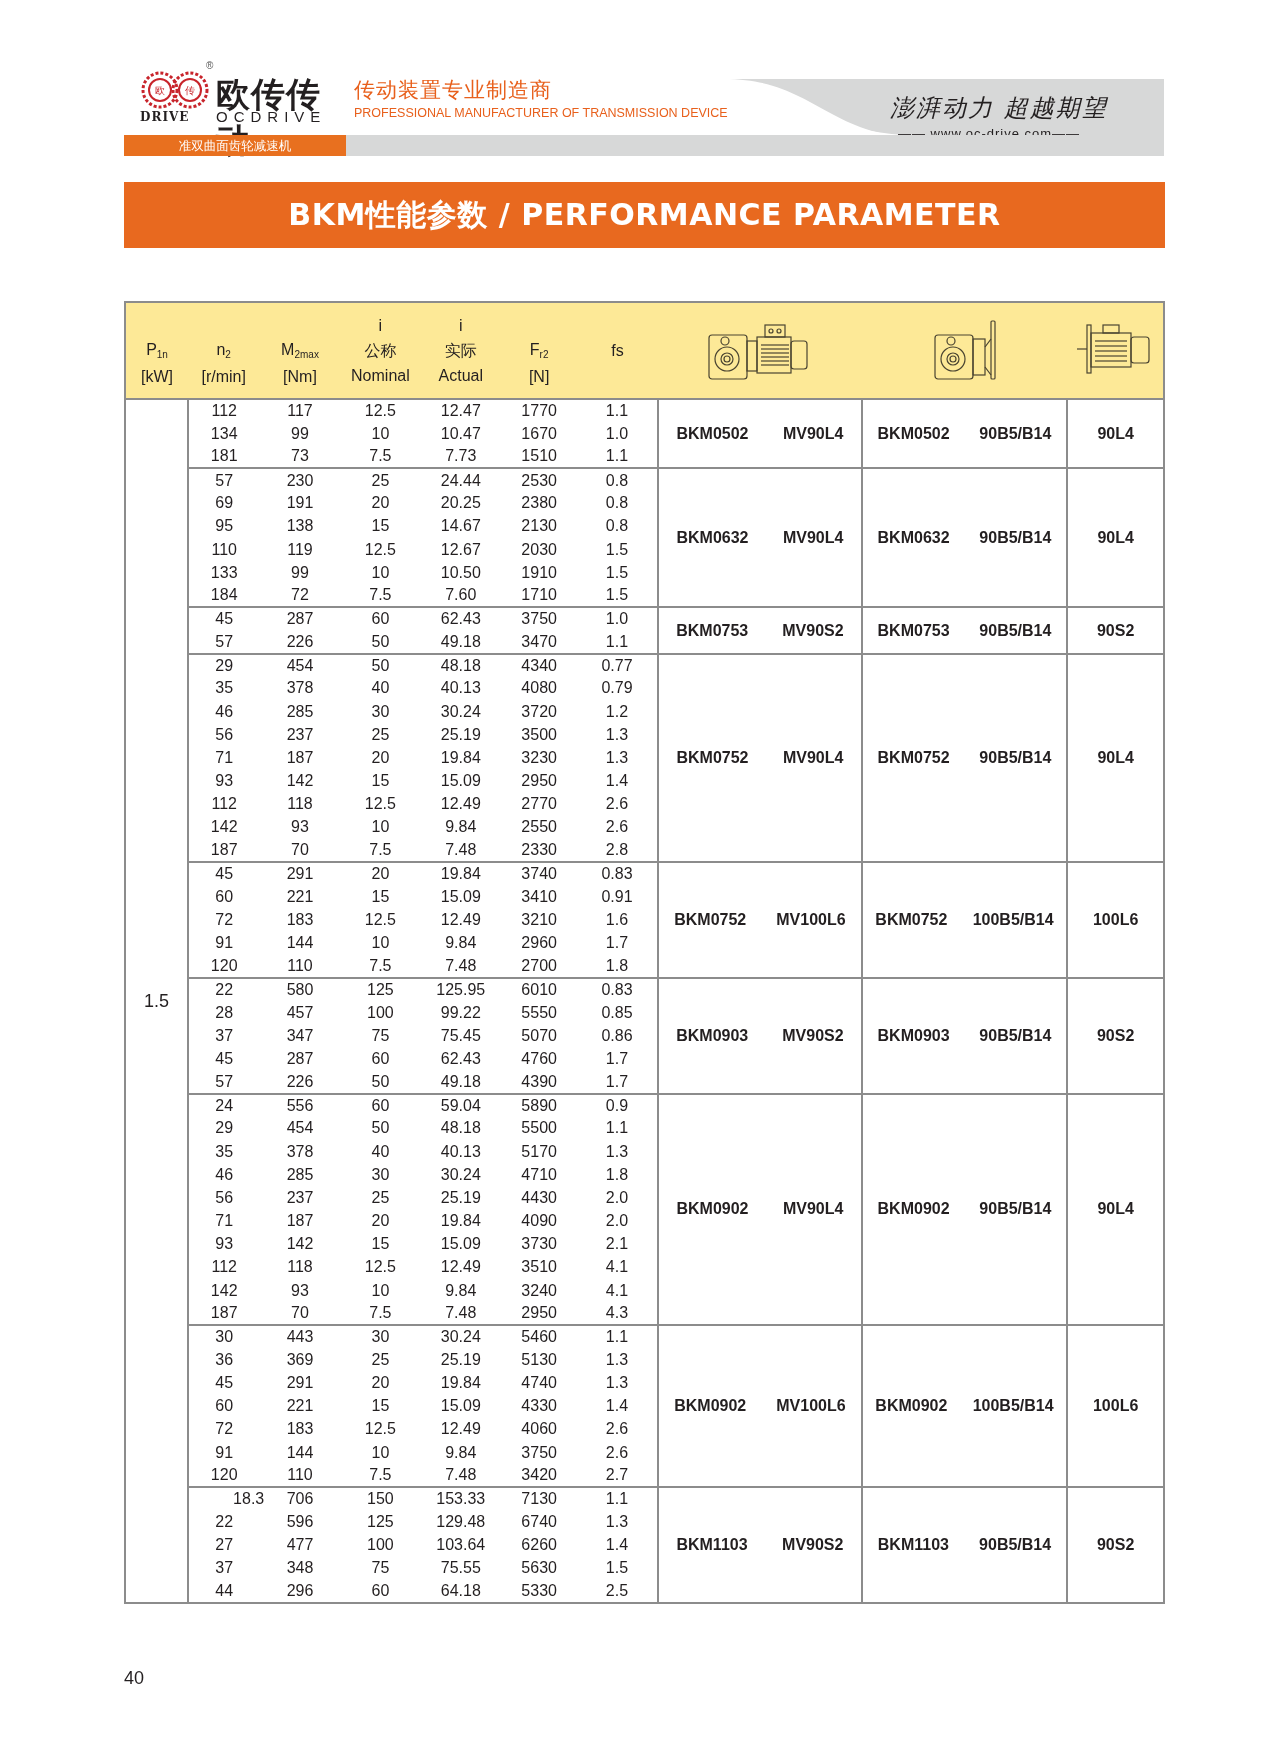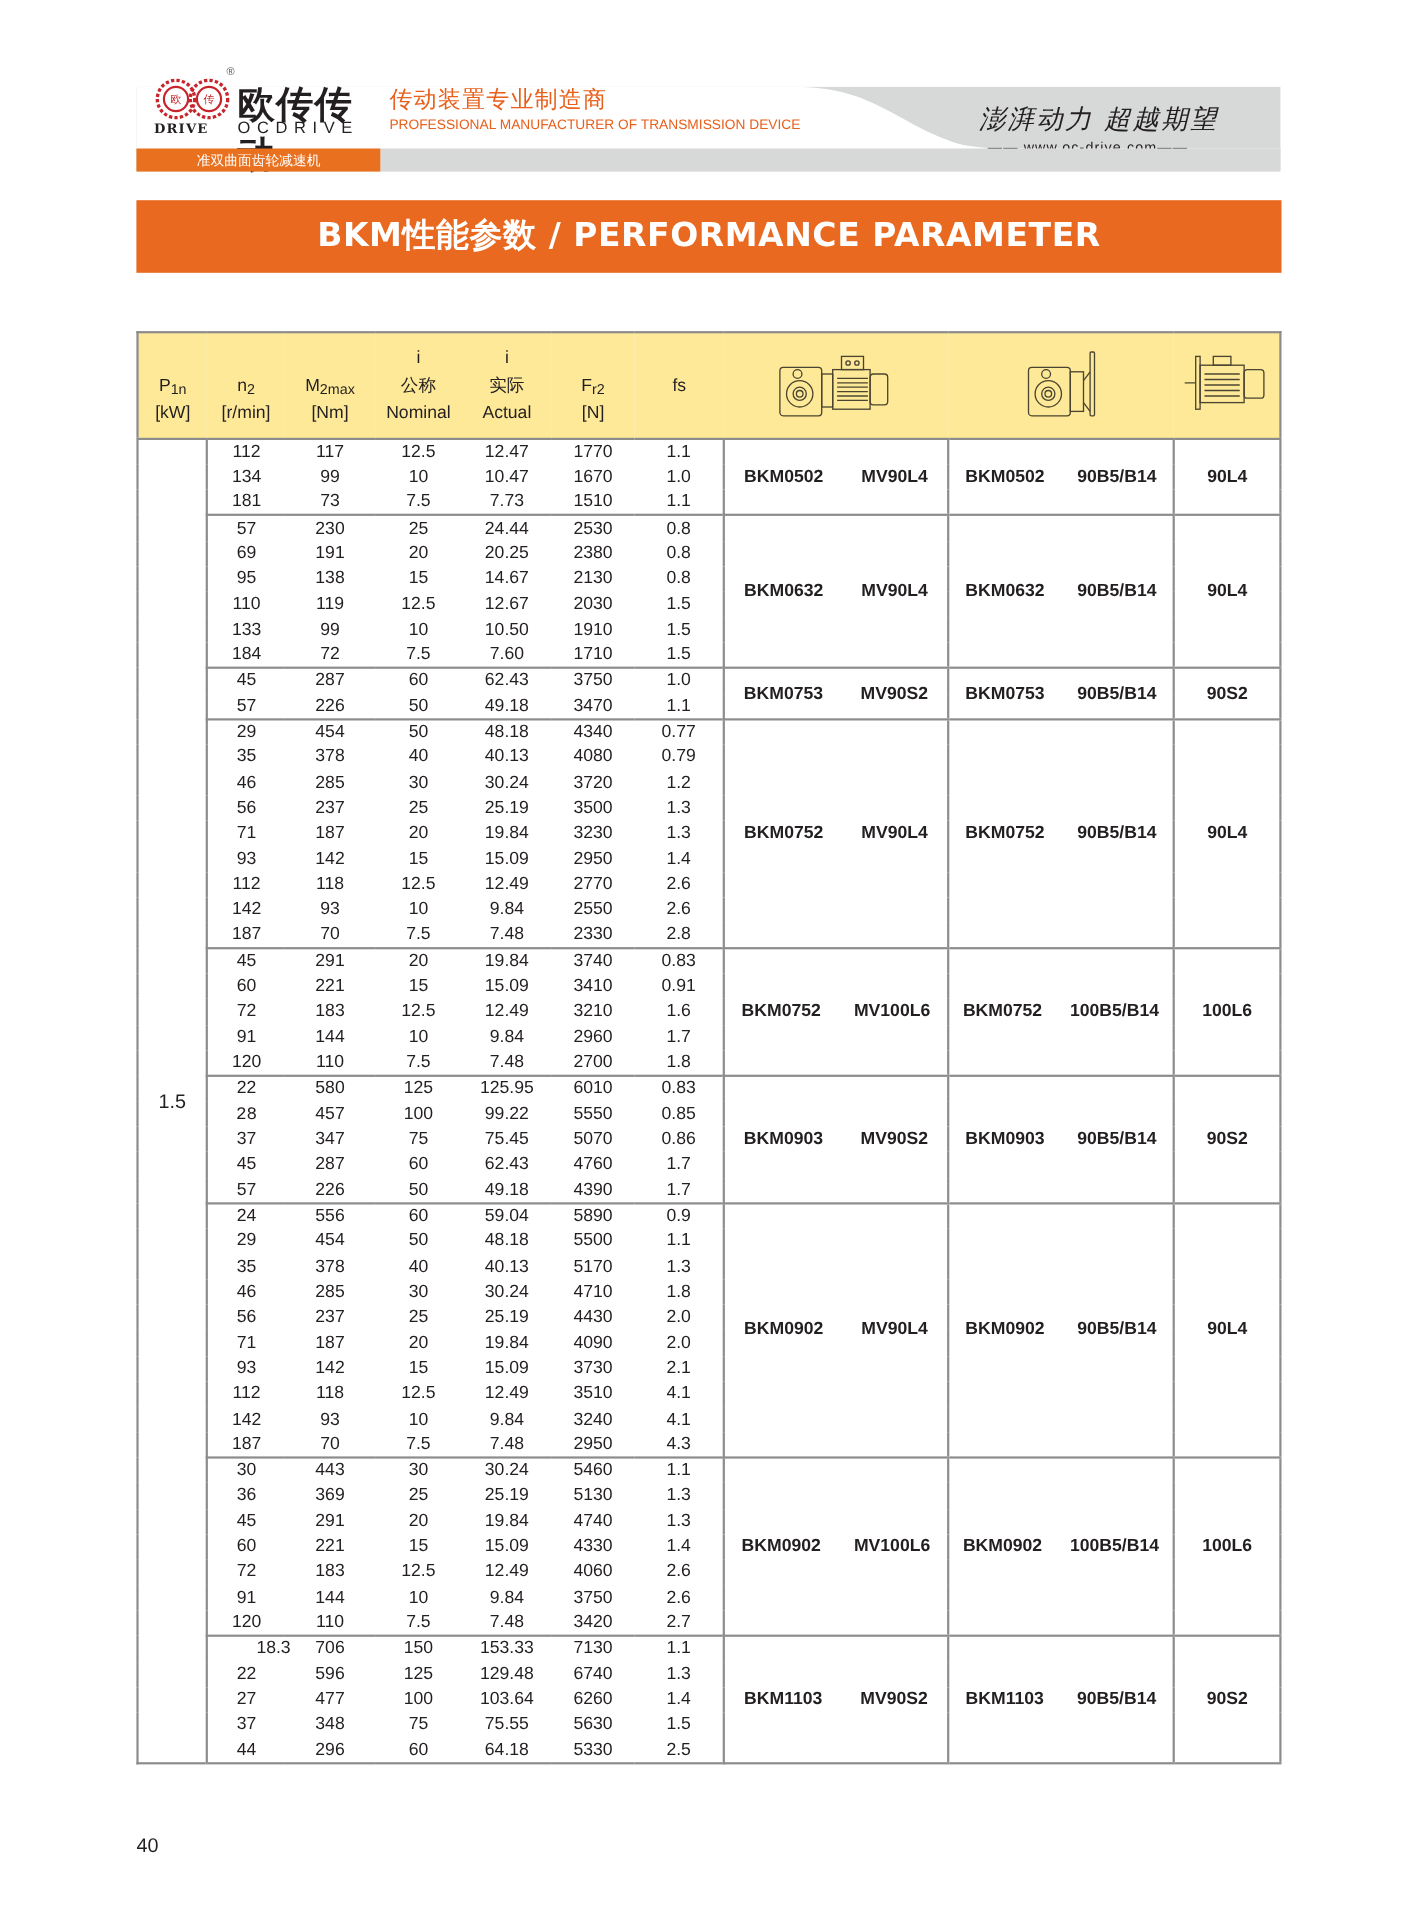--- a/index.html
+++ b/index.html
@@ -38,21 +38,21 @@
             text-align: center; line-height: 66px; letter-spacing: 0.5px;
             font-family: "DejaVu Sans", sans-serif; }
 
   
   .tbl { position: absolute; left: 124px; top: 301px; width: 1041px; }
   table { border-collapse: collapse; width: 1041px; table-layout: fixed; }
   th { background: #fde997; font-weight: normal; font-size: 16px; color: #231f20;
        vertical-align: middle; padding: 0; }
   thead tr { height: 97px; }
   .hcell { line-height: 25px; }
-  .hcell sub { font-size: 13px; vertical-align: baseline; position: relative; top: 3px; }
+  .hcell sub { font-size: 10px; vertical-align: baseline; position: relative; top: 3px; }
   td { font-size: 16px; text-align: center; padding: 0; vertical-align: middle; }
   tbody tr.r { height: 23.17px; }
   .outer { border: 2px solid #8c8c8c; }
   .pcol { border-right: 2px solid #8c8c8c; font-size: 18px; }
   .model { font-weight: bold; font-size: 16px; white-space: nowrap;
            border-left: 2px solid #8c8c8c; }
   tr.gstart td.num { border-top: 2px solid #8c8c8c; }
   td.model, td.vsep { border-top: 2px solid #8c8c8c; border-bottom: 2px solid #8c8c8c; }
   .mcell { display: flex; justify-content: space-around; align-items: center; width: 100%; }
   thead th { border-bottom: 2px solid #8c8c8c; }
@@ -471,21 +471,21 @@
           </td>
           <td rowspan="5" class="model">
             <div class="mcell">
               <span>BKM0903</span>
               <span>90B5/B14</span>
             </div>
           </td>
           <td rowspan="5" class="model">90S2</td>
         </tr>
         <tr class="r">
-          <td class="num" style="border-left: 2px solid rgb(140, 140, 140); font-family: Liberation Mono, monospace;">28</td>
+          <td class="num" style="border-left: 2px solid rgb(140, 140, 140);">28</td>
           <td class="num">457</td>
           <td class="num">100</td>
           <td class="num">99.22</td>
           <td class="num">5550</td>
           <td class="num">0.85</td>
         </tr>
         <tr class="r">
           <td class="num" style="border-left: 2px solid rgb(140, 140, 140);">37</td>
           <td class="num">347</td>
           <td class="num">75</td>

